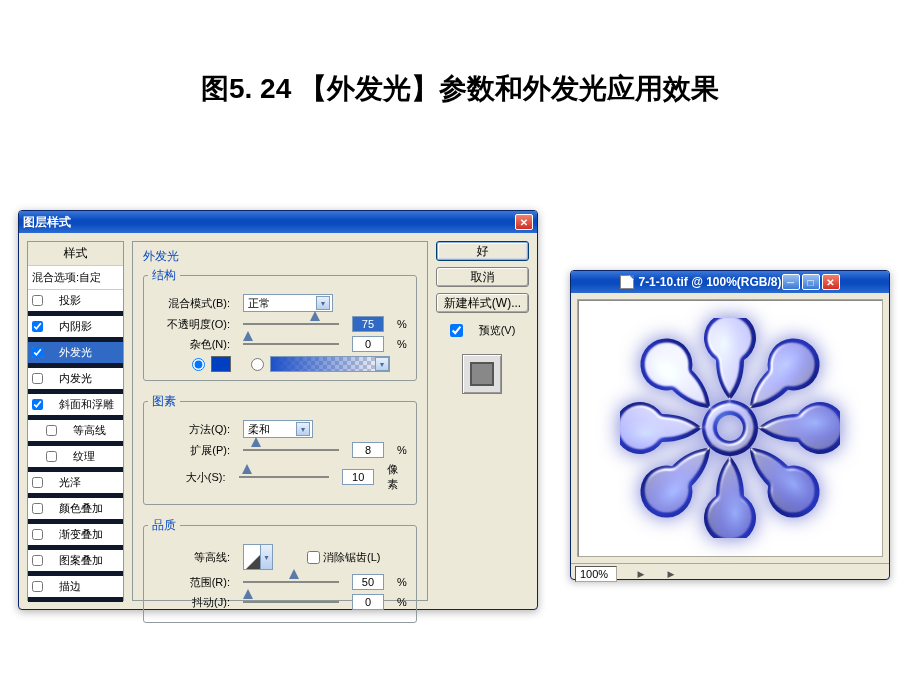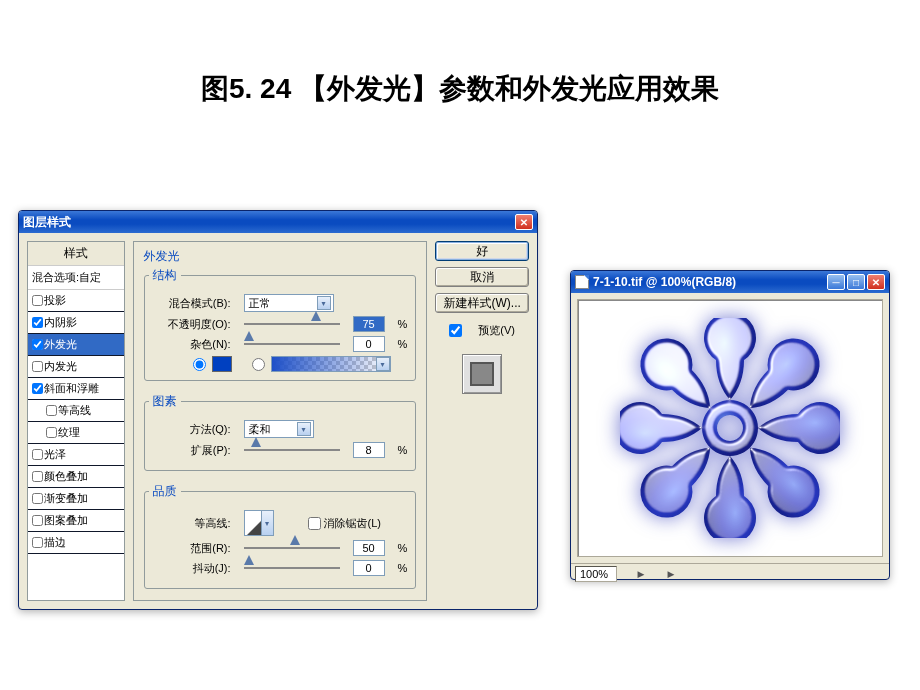--- a/index.html
+++ b/index.html
@@ -74,24 +74,24 @@
       text-align: center;
       background: #ece9d8;
     }
     .styles-blending {
       padding: 4px 4px;
       border-bottom: 1px solid #ccc;
       font-size: 11px;
     }
     .style-item {
       padding: 3px 4px;
-      border-bottom: 1px solid #0f172a;
-      display: flex;
-      align-items: center;
-      gap: 1px;
+      border-bottom: 5px solid #0f172a;
+      display: flex;
+      align-items: center;
+      gap: 16px;
       cursor: pointer;
       font-size: 11px;
     }
     .style-item.indent { padding-left: 18px; }
     .style-item.selected {
       background: #316ac5;
       color: #fff;
     }
     .style-item input[type="checkbox"] {
       width: 11px;
@@ -297,21 +297,21 @@
       position: absolute;
       left: 570px;
       top: 270px;
       width: 320px;
       height: 310px;
       border: 1px solid #0a246a;
       border-radius: 4px;
       background: #ece9d8;
       box-shadow: 0 2px 8px rgba(0,0,0,0.3);
     }
-    .docwin .titlebar { border-radius: 3px 3px 0 0; }
+    .docwin .titlebar { border-radius: 3px 3px 0 0; justify-content: center; }
     .winbtns {
       display: flex;
       gap: 2px;
     }
     .winbtn {
       width: 18px;
       height: 16px;
       background: linear-gradient(to bottom, #98c0f0, #3b78d8);
       border: 1px solid #fff;
       border-radius: 2px;
@@ -506,20 +506,29 @@
           </div>
         </div>
         <div class="row">
           <span class="row-label">扩展(P):</span>
           <div class="slider">
             <div class="slider-track"></div>
             <div class="slider-thumb" style="left:8%"></div>
           </div>
           <input class="num-input" value="8" style="">
           <span>%</span>
+        </div>
+        <div class="row">
+          <span class="row-label">大小(S):</span>
+          <div class="slider">
+            <div class="slider-track"></div>
+            <div class="slider-thumb" style="left:4%"></div>
+          </div>
+          <input class="num-input" value="10" style="">
+          <span>像素</span>
         </div>
       </fieldset>
 
       <fieldset>
         <legend>品质</legend>
         <div class="row">
           <span class="row-label">等高线:</span>
           <div class="contour-swatch">
             <div class="contour-swatch-main"></div>
             <div class="contour-swatch-btn">▾</div>

